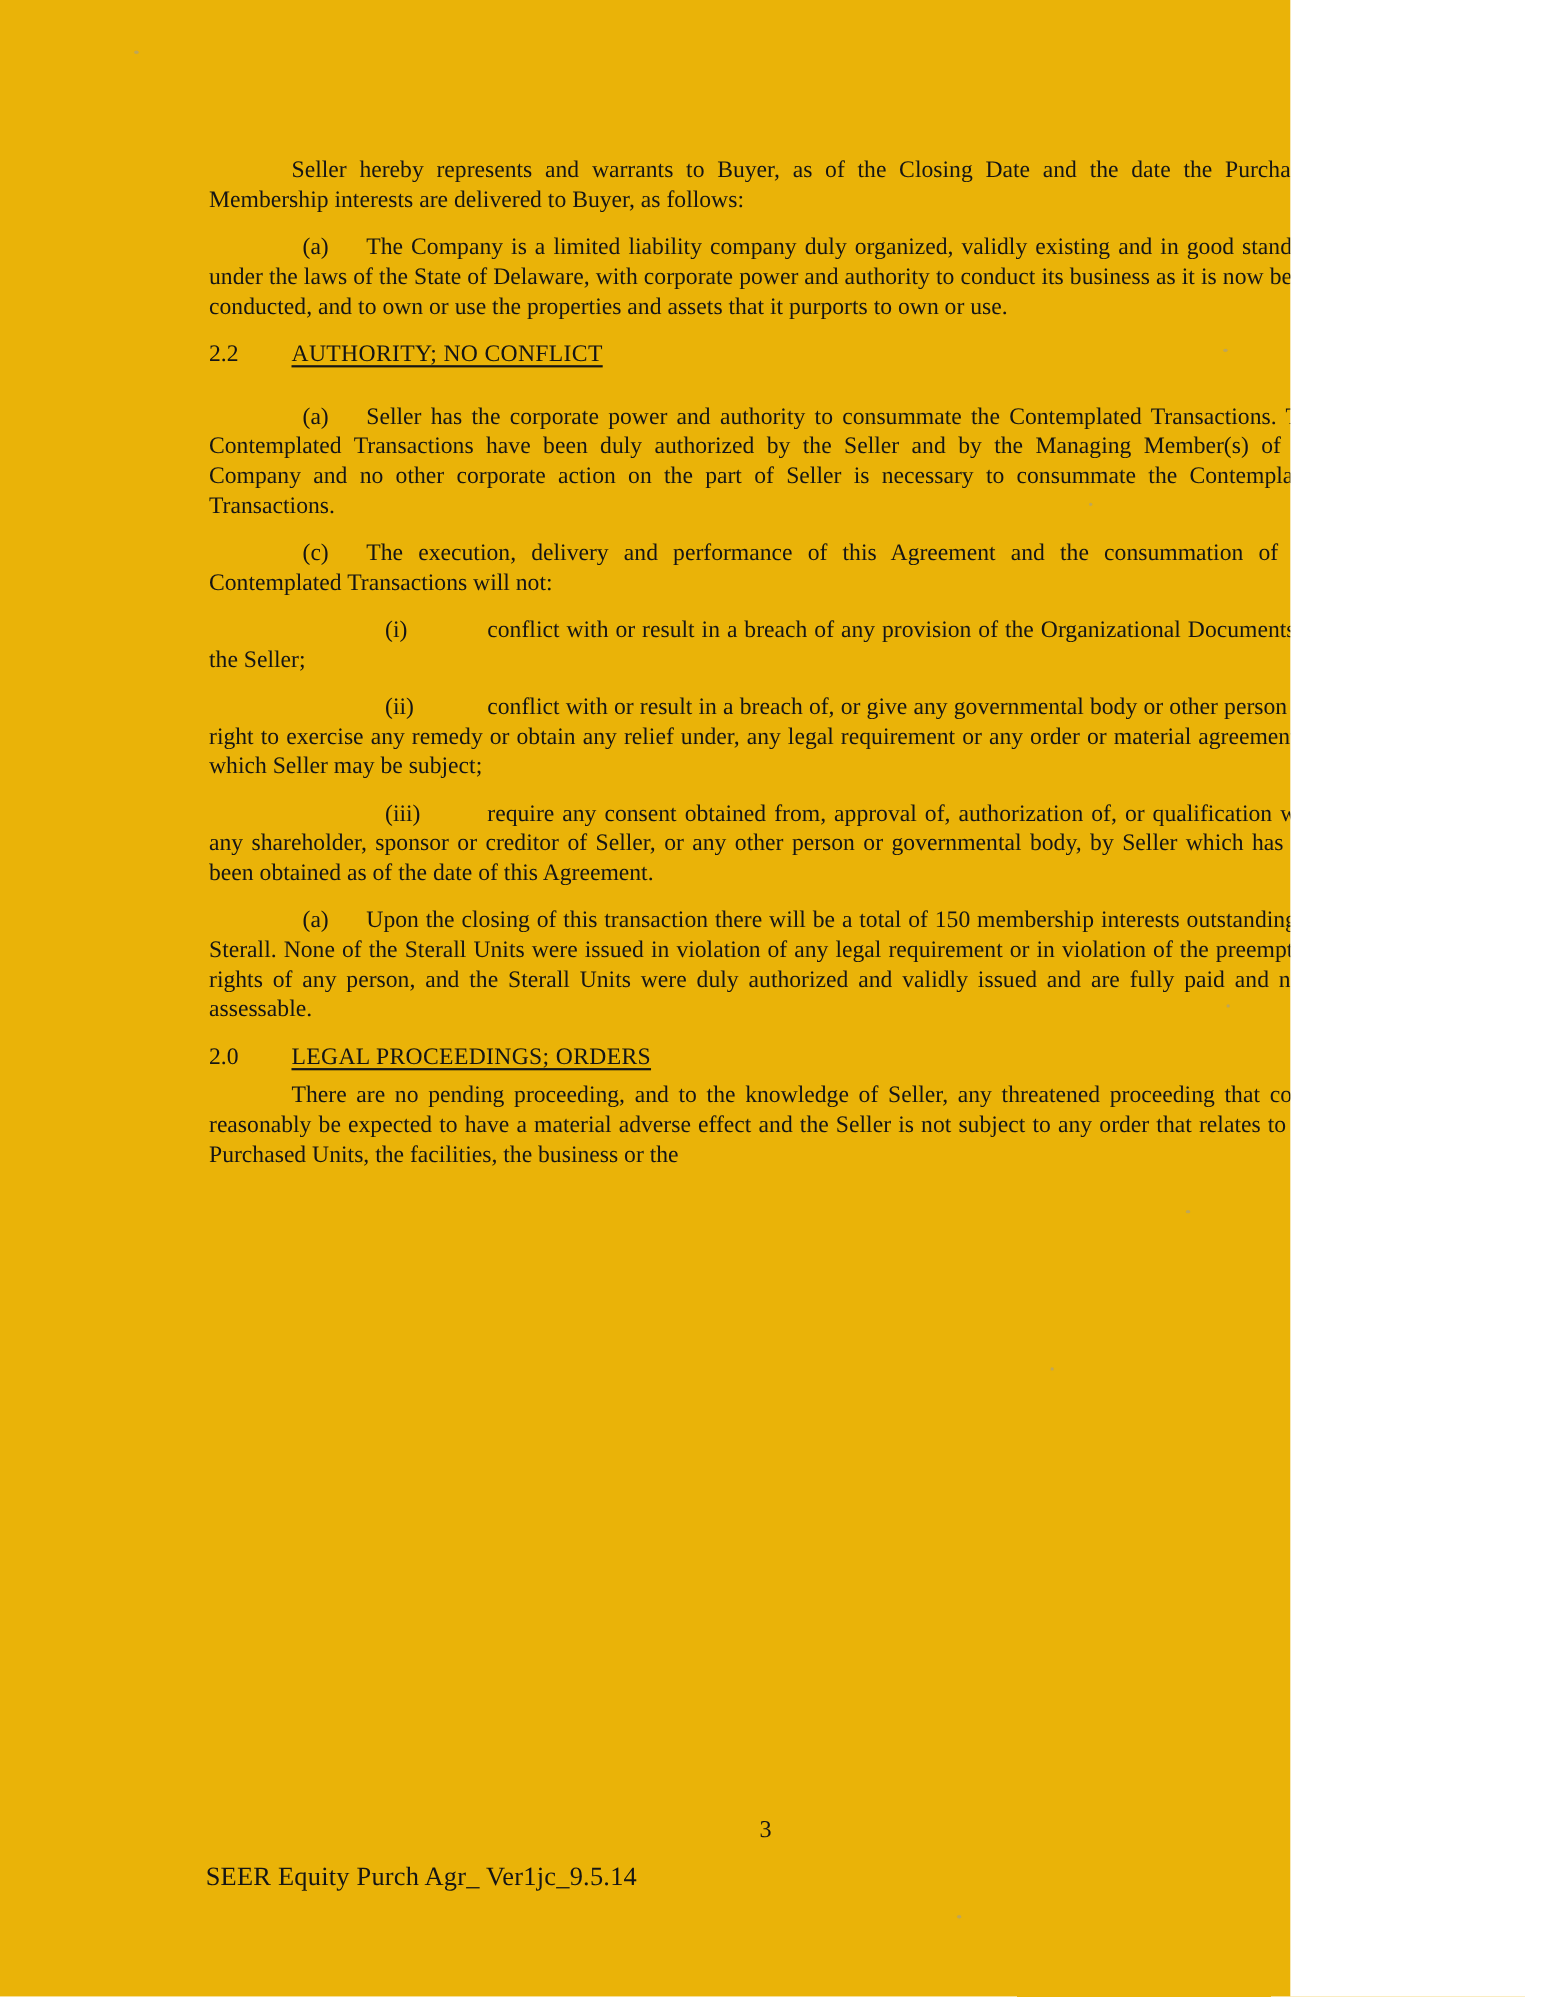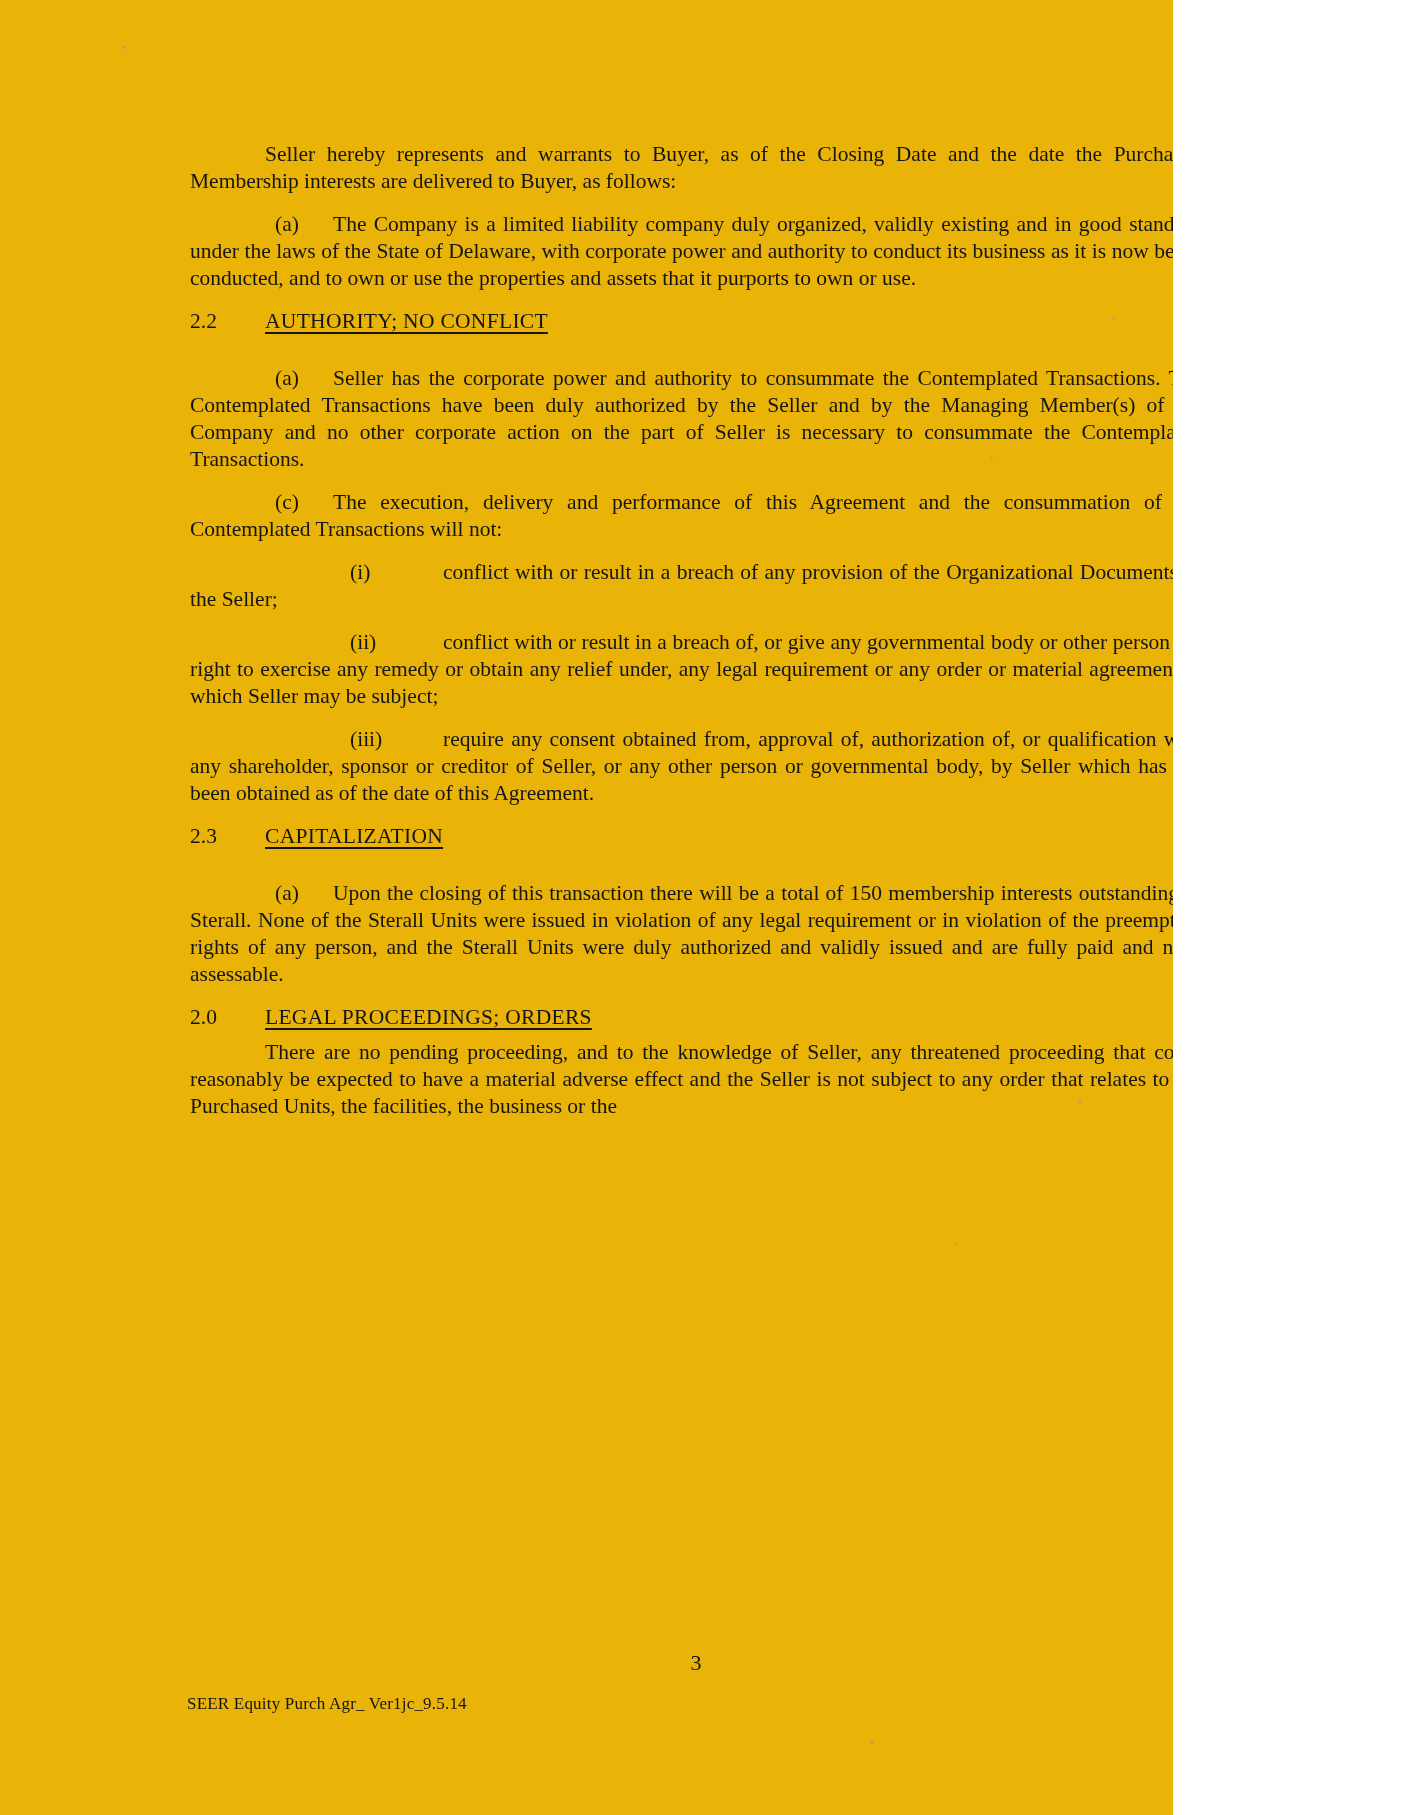--- a/index.html
+++ b/index.html
@@ -52,21 +52,21 @@
     top: 1650px;
     left: 190px;
     width: 1012px;
     text-align: center;
     font-size: 22px;
   }
   .footer-id {
     position: absolute;
     top: 1694px;
     left: 187px;
-    font-size: 17px;
+    font-size: 24px;
     letter-spacing: 0.2px;
   }
   
   .edge-line {
     position: absolute;
     background: #0a0a0a;
   }
   .edge-line.top    { left: 1395px; top: 0;     width: 2px; height: 648px; }
   .edge-line.bottom { left: 1392px; top: 648px; width: 5px; height: 1167px; }
   .speck {
@@ -90,21 +90,20 @@
   <div class="content">
     <p class="para intro">Seller hereby represents and warrants to Buyer, as of the Closing Date and the date the Purchased Membership interests are delivered to Buyer, as follows:</p>
     <div id="sections">
         <p class="para level1"><span class="p-label l1">(a)</span><span class="p-text">The Company is a limited liability company duly organized, validly existing and in good standing under the laws of the State of Delaware, with corporate power and authority to conduct its business as it is now being conducted, and to own or use the properties and assets that it purports to own or use.</span></p>
         <div class="heading"><span class="h-num">2.2</span><span class="h-title">AUTHORITY; NO CONFLICT</span></div>
         <p class="para level1"><span class="p-label l1">(a)</span><span class="p-text">Seller has the corporate power and authority to consummate the Contemplated Transactions.  The Contemplated Transactions have been duly authorized by the Seller and by the Managing Member(s) of the Company and no other corporate action on the part of Seller is necessary to consummate the Contemplated Transactions.</span></p>
         <p class="para level1"><span class="p-label l1">(c)</span><span class="p-text">The execution, delivery and performance of this Agreement and the consummation of the Contemplated Transactions will not:</span></p>
         <p class="para level2"><span class="p-label l2">(i)</span><span class="p-text">conflict with or result in a breach of any provision of the Organizational Documents of the Seller;</span></p>
         <p class="para level2"><span class="p-label l2">(ii)</span><span class="p-text">conflict with or result in a breach of, or give any governmental body or other person the right to exercise any remedy or obtain any relief under, any legal requirement or any order or material agreement to which Seller may be subject;</span></p>
         <p class="para level2"><span class="p-label l2">(iii)</span><span class="p-text">require any consent obtained from, approval of, authorization of, or qualification with any shareholder, sponsor or creditor of Seller, or any other person or governmental body, by Seller which has not been obtained as of the date of this Agreement.</span></p>
-        <div class="heading"><span class="h-num">2.3</span><span class="h-title">CAPITALIZATION</span></div>
         <p class="para level1"><span class="p-label l1">(a)</span><span class="p-text">Upon the closing of this transaction there will be a total of 150 membership interests outstanding in Sterall.  None of the Sterall Units were issued in violation of any legal requirement or in violation of the preemptive rights of any person, and the Sterall Units were duly authorized and validly issued and are fully paid and non-assessable.</span></p>
         <div class="heading tight"><span class="h-num">2.0</span><span class="h-title">LEGAL PROCEEDINGS; ORDERS</span></div>
         <p class="para"><span class="p-text">There are no pending proceeding, and to the knowledge of Seller, any threatened proceeding that could reasonably be expected to have a material adverse effect and  the Seller is not subject to any order that relates to the Purchased Units, the facilities, the business or the</span></p>
       </div>
   </div>
 
   <div class="page-number">3</div>
 
   <div class="footer-id">SEER Equity Purch Agr_ Ver1jc_9.5.14</div>
 

